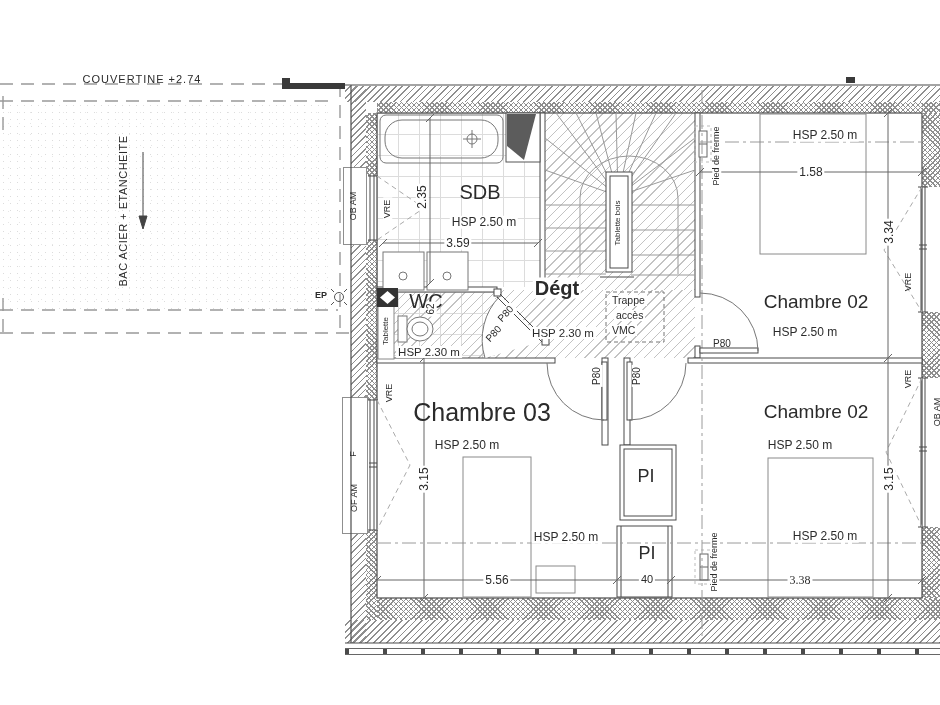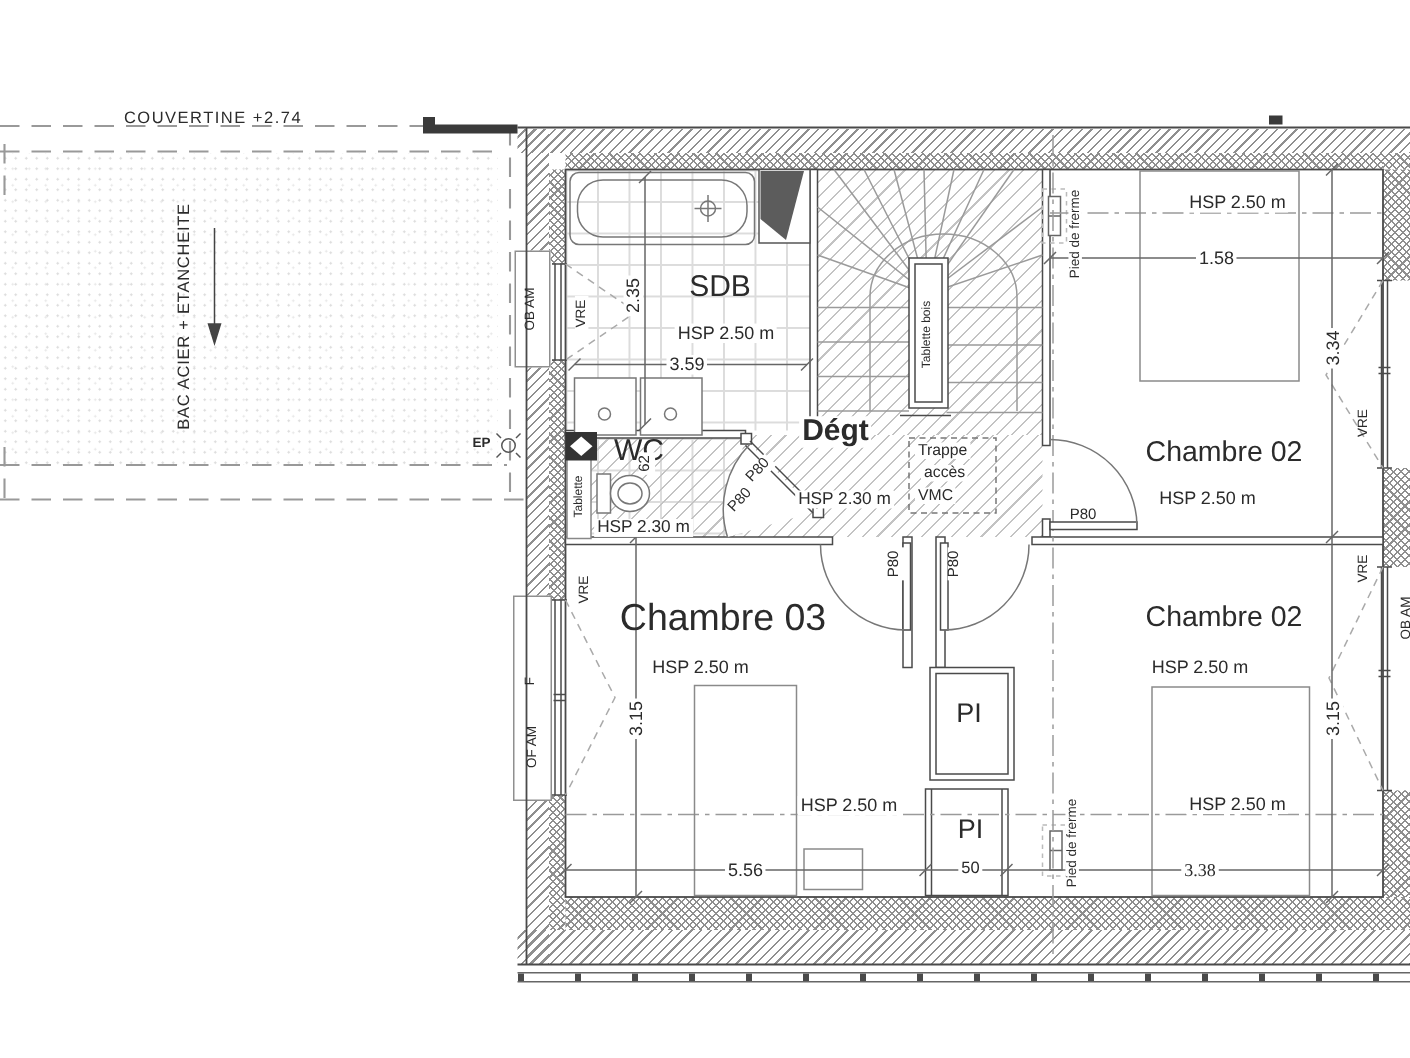--- a/index.html
+++ b/index.html
@@ -335,17 +335,17 @@
   <div class="lbl hc bgw" style="left:497px;top:580px;font-size:12px;">5.56</div>
   <div class="lbl vc bgw" style="left:424px;top:479px;font-size:12px;">3.15</div>
   <div class="lbl vc" style="left:390px;top:393px;font-size:9px;">VRE</div>
   <div class="lbl vc" style="left:354px;top:454px;font-size:9px;">F</div>
   <div class="lbl vc" style="left:355px;top:498px;font-size:9px;">OF AM</div>
   <div class="lbl vc bgw" style="left:597px;top:376px;font-size:10px;">P80</div>
   <div class="lbl vc bgw" style="left:637px;top:376px;font-size:10px;">P80</div>
 
   <div class="lbl hc" style="left:646px;top:476px;font-size:18px;">PI</div>
   <div class="lbl hc" style="left:647px;top:553px;font-size:18px;">PI</div>
-  <div class="lbl hc bgw" style="left:647px;top:580px;font-size:11px;">50</div>
+  <div class="lbl hc bgw" style="left:647px;top:580px;font-size:11px;">40</div>
 
   <div class="lbl vc" style="left:938px;top:412px;font-size:9px;">OB AM</div>
 
 </div>
 
 </body></html>

